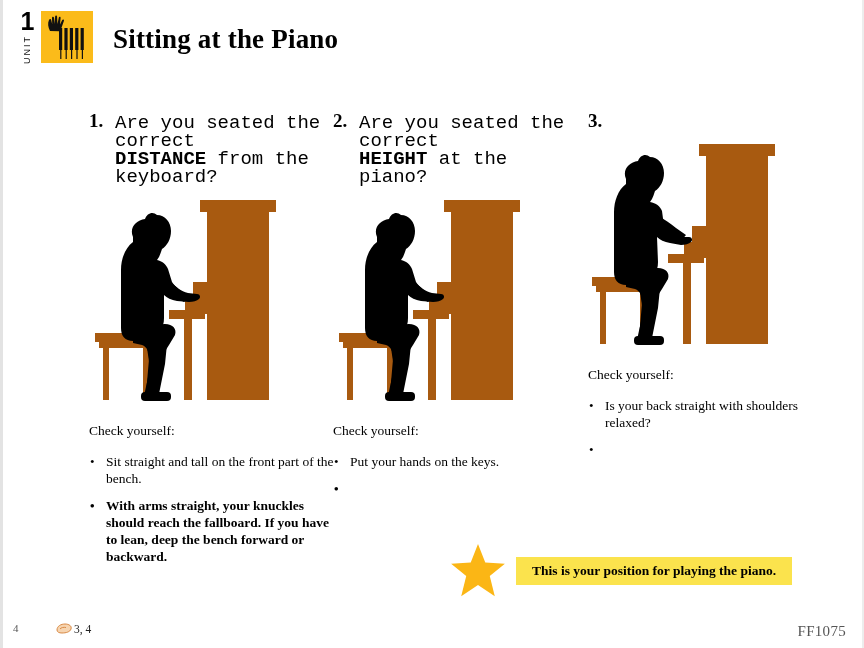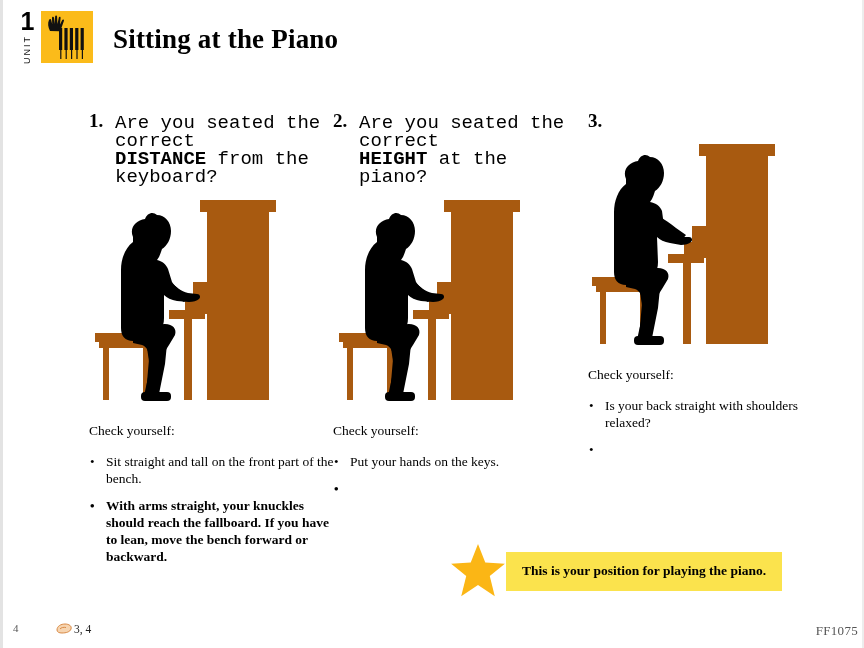--- a/index.html
+++ b/index.html
@@ -156,24 +156,25 @@
   #banner-wrap {
     position: absolute;
     left: 447px;
     top: 543px;
     display: flex;
     align-items: center;
   }
   #star { width: 56px; height: 56px; }
   #banner {
     background: #FBE34D;
-    height: 39px;
+    height: 28px;
     display: flex;
     align-items: center;
     padding: 0 16px;
+    margin-left: 10px;
   }
   #banner-text {
     font-family: "Liberation Serif", "DejaVu Serif", serif;
     font-weight: bold;
     font-size: 13.5px;
     white-space: nowrap;
   }
 
   
   #footer {
@@ -195,23 +196,23 @@
     left: 52px;
     top: 0;
     display: flex;
     align-items: flex-end;
     font-size: 11.5px;
     color: #222;
   }
   #cd-ref svg { margin-right: 1px; }
   #catalog {
     position: absolute;
-    right: 4px;
+    right: 16px;
     top: 1px;
-    font-size: 13px;
+    font-size: 15px;
     color: #555;
     letter-spacing: 0.3px;
   }
 </style>
 </head>
 <body>
 
 <div id="page">
 
   <div id="header">
@@ -291,21 +292,21 @@
           C60 153 58 149 53 147
           L44 145 Z"></path>
         <path fill="#000000" d="M58 150 L78 146 L76 166 L70 196 L55 198 L61 170 Z"></path>
         <rect x="52" y="194" width="30" height="9" rx="4" fill="#000000"></rect>
       </svg>
     </div>
 
     <div class="check-title">Check yourself:</div>
     <ul class="checks">
       <li><span class="bullet">•</span><span>Sit straight and tall on the front part of the bench.</span></li>
-      <li><span class="bullet">•</span><span>With arms straight, your knuckles should reach the fallboard. If you have to lean, move the bench forward or backward.</span></li>
+      <li><span class="bullet">•</span><span>With arms straight, your knuckles should reach the fallboard. If you have to lean, deep the bench forward or backward.</span></li>
     </ul>
   </div>
 
   <div class="col" id="col2">
     <div class="q-row">
       <div class="q-num">2.</div>
       <div class="q-text">
         <span>Are you seated the correct</span><br>
         <b>HEIGHT</b><span> at the piano?</span>
       </div>

